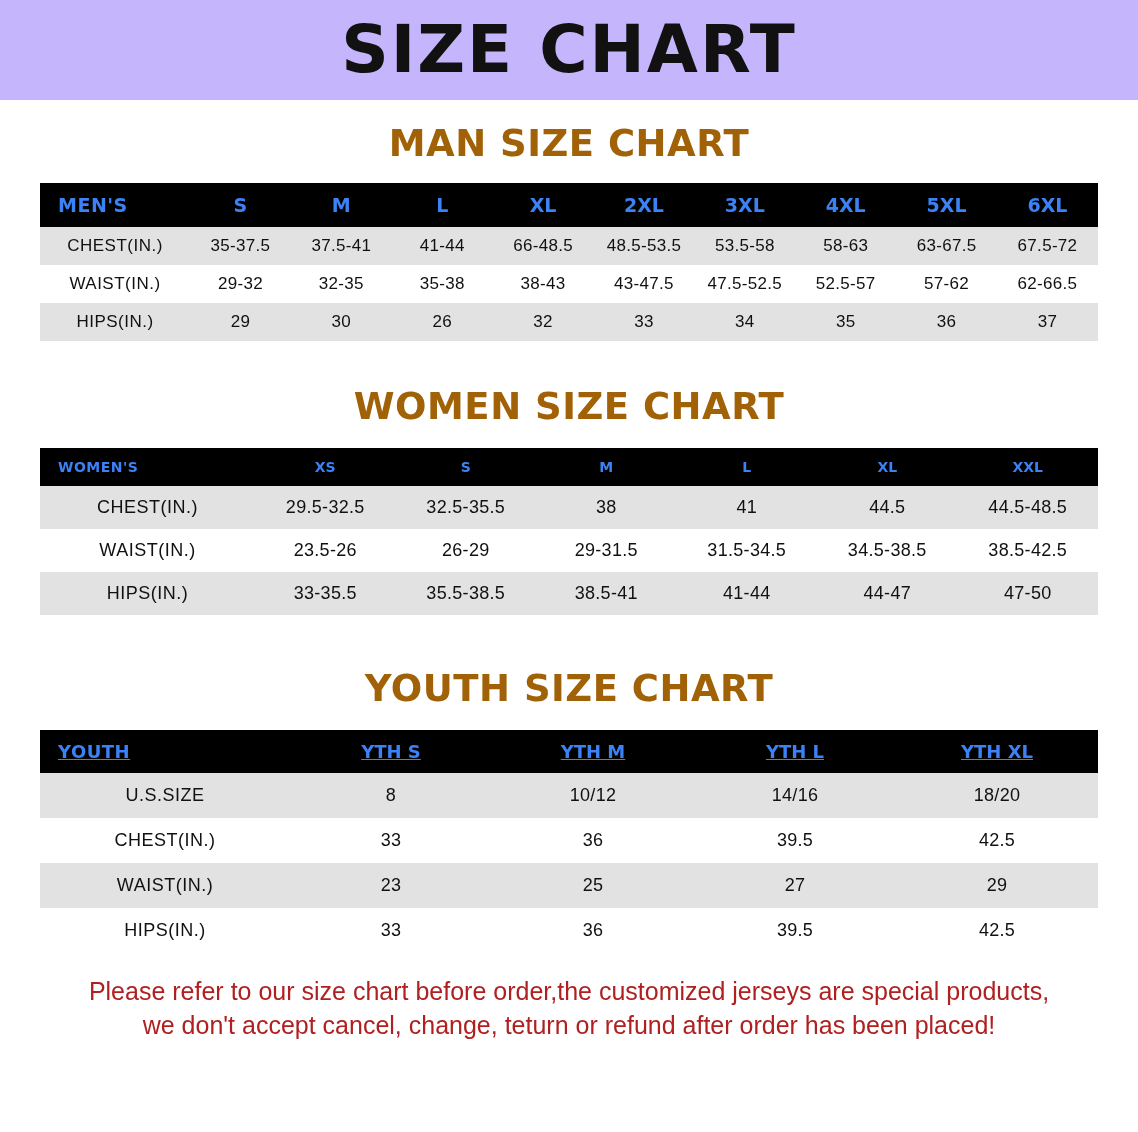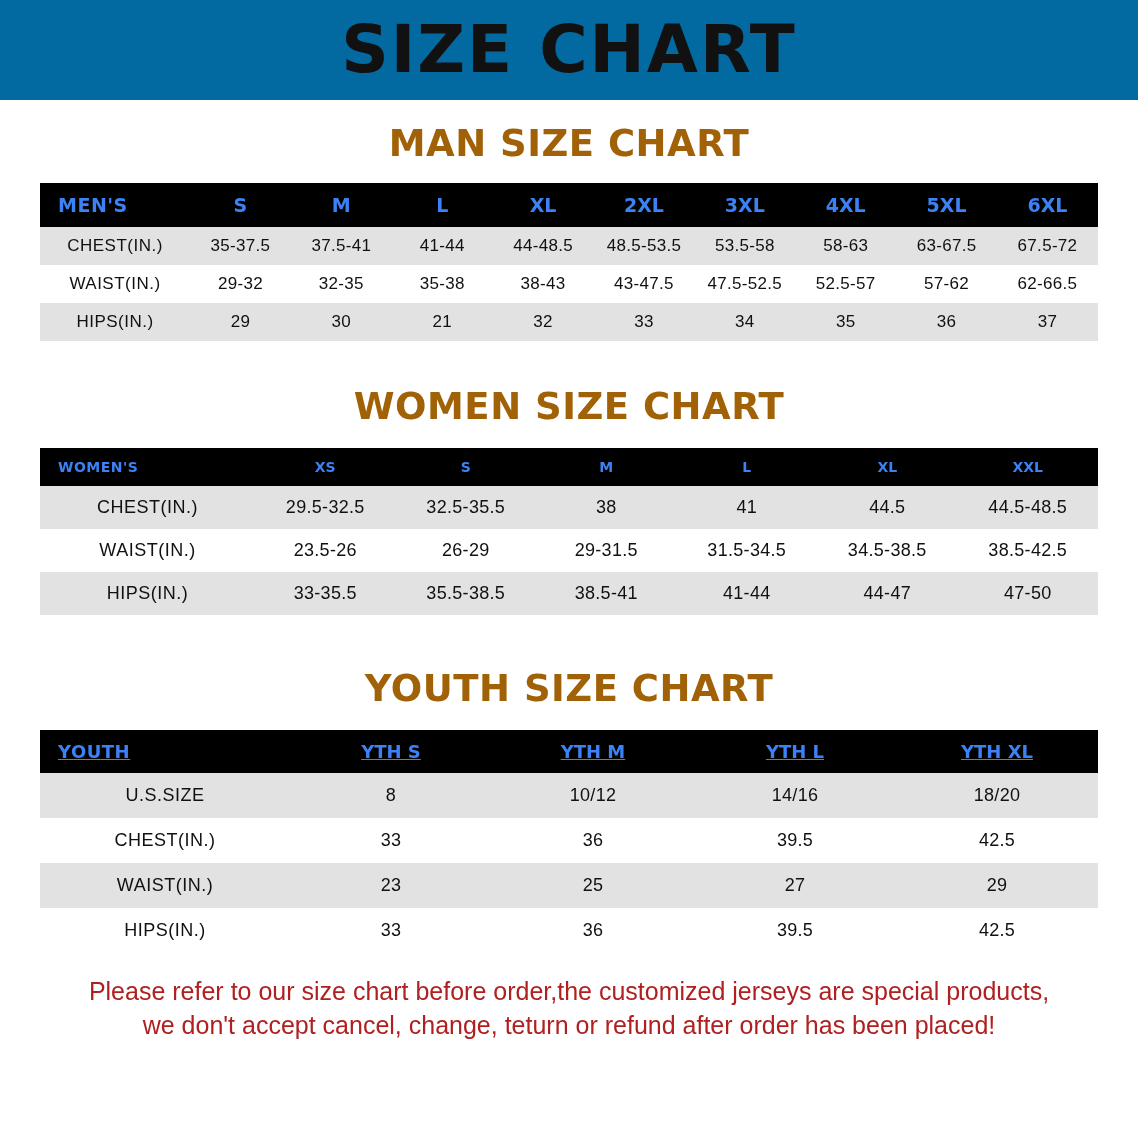--- a/index.html
+++ b/index.html
@@ -11,21 +11,21 @@
     overflow: hidden;
   }
   .page {
     width: 1138px; height: 1132px;
     position: relative;
     background: #fff;
   }
   
   .banner {
     height: 100px;
-    background: #0369a1;
+    background: #c4b5fd;
     display: flex;
     align-items: center;
     justify-content: center;
   }
   .banner-title {
     font-family: "DejaVu Sans", sans-serif;
     font-weight: bold;
     font-size: 66px;
     letter-spacing: 2px;
     color: #111;
@@ -142,21 +142,21 @@
           <th>5XL</th>
           <th>6XL</th>
         </tr>
       </thead>
       <tbody>
         <tr class="shade">
           <td class="rowlabel">CHEST(IN.)</td>
           <td>35-37.5</td>
           <td>37.5-41</td>
           <td>41-44</td>
-          <td>44-48.5</td>
+          <td>66-48.5</td>
           <td>48.5-53.5</td>
           <td>53.5-58</td>
           <td>58-63</td>
           <td>63-67.5</td>
           <td>67.5-72</td>
         </tr>
         <tr class="plain">
           <td class="rowlabel">WAIST(IN.)</td>
           <td>29-32</td>
           <td>32-35</td>
@@ -165,21 +165,21 @@
           <td>43-47.5</td>
           <td>47.5-52.5</td>
           <td>52.5-57</td>
           <td>57-62</td>
           <td>62-66.5</td>
         </tr>
         <tr class="shade">
           <td class="rowlabel">HIPS(IN.)</td>
           <td>29</td>
           <td>30</td>
-          <td>21</td>
+          <td>26</td>
           <td>32</td>
           <td>33</td>
           <td>34</td>
           <td>35</td>
           <td>36</td>
           <td>37</td>
         </tr>
       </tbody>
     </table>
   </div>

